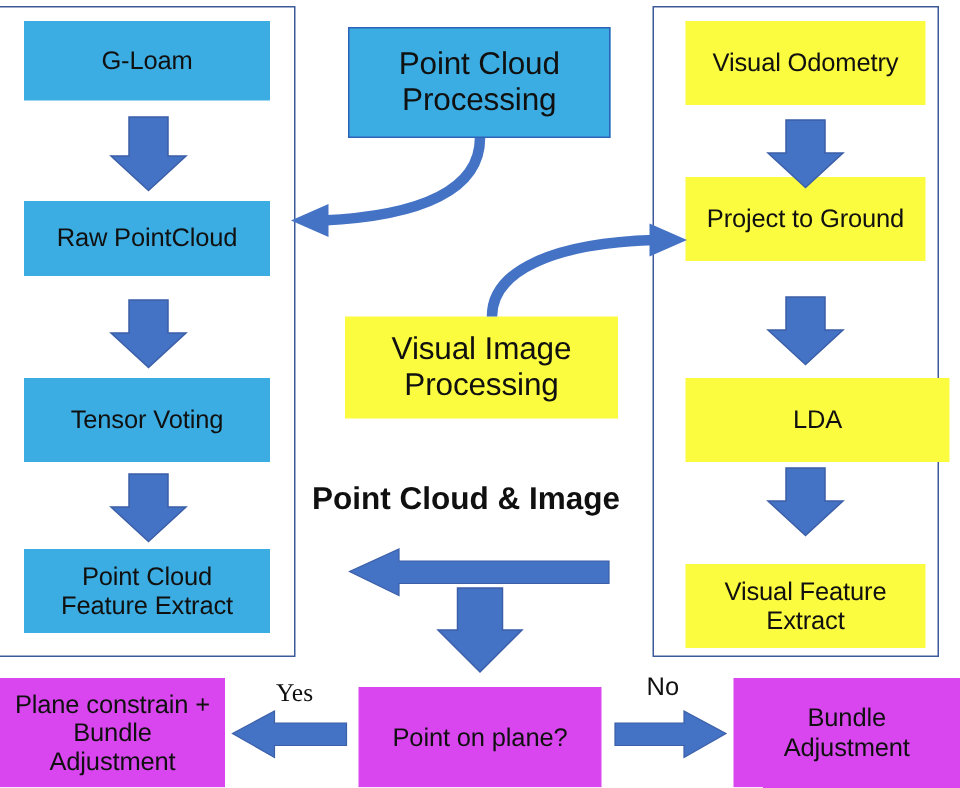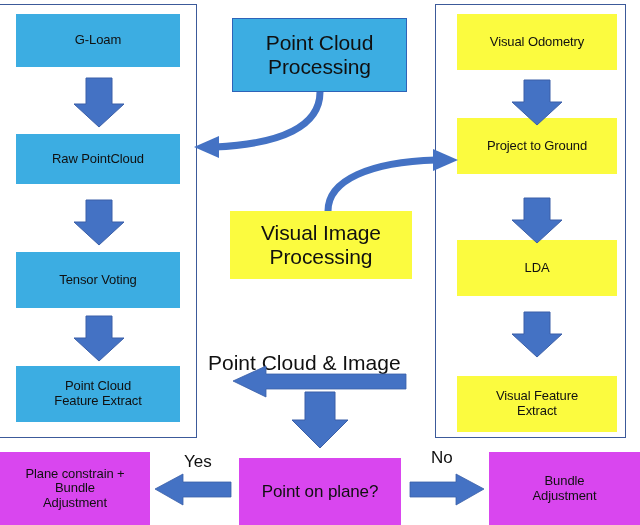--- a/index.html
+++ b/index.html
@@ -40,21 +40,21 @@
     color: #101010;
     line-height: 1.12;
     letter-spacing: -0.1px;
     white-space: pre-line;
   }
   .box-cyan   { background: #3CADE2; }
   .box-yellow { background: #FBFB3F; }
   .box-gray   { background: #d946ef; }
   .box-outlined { border: 1.5px solid #2E63B8; }
 
-  .fs-15 { font-size: 13px; }
+  .fs-15 { font-size: 17px; }
   .fs-17 { font-size: 17px; }
   .fs-21 { font-size: 21px; }
 
   
   .label {
     position: absolute;
     color: #101010;
     white-space: nowrap;
   }
 
@@ -89,41 +89,41 @@
 
   <div class="box box-cyan fs-15" style="left:16px; top:366px; width:164px; height:56px;">Point Cloud
 Feature Extract</div>
 
   <div class="box box-cyan box-outlined fs-21" style="left:232px; top:18px; width:175px; height:74px;">Point Cloud
 Processing</div>
 
   <div class="box box-yellow fs-21" style="left:230px; top:211px; width:182px; height:68px;">Visual Image
 Processing</div>
 
-  <div class="label fs-21" style="left:208px; top:351px;">Point Cloud &amp; Image</div>
+  <div class="label fs-21" style="left:208px; top:321px;font-weight:bold;">Point Cloud &amp; Image</div>
 
   <div class="box box-gray fs-17" style="left:239px; top:458px; width:162px; height:67px;">Point on plane?</div>
 
   <div class="box box-yellow fs-15" style="left:457px; top:14px; width:160px; height:56px;">Visual Odometry</div>
 
   <div class="box box-yellow fs-15" style="left:457px; top:118px; width:160px; height:56px;">Project to Ground</div>
 
-  <div class="box box-yellow fs-15" style="left:457px; top:240px; width:160px; height:56px;">LDA</div>
+  <div class="box box-yellow fs-15" style="left:457px; top:252px; width:176px; height:56px;">LDA</div>
 
   <div class="box box-yellow fs-15" style="left:457px; top:376px; width:160px; height:56px;">Visual Feature
 Extract</div>
 
   <div class="box box-gray fs-15" style="left:0px; top:452px; width:150px; height:73px;">Plane constrain +
 Bundle
 Adjustment</div>
 
   <div class="box box-gray fs-15" style="left:489px; top:452px; width:151px; height:73px;">Bundle
 Adjustment</div>
 
-  <div class="label fs-17" style="left:184px; top:452px;">Yes</div>
+  <div class="label fs-17" style="left:184px; top:452px;font-family:Liberation Serif, serif;">Yes</div>
 
   <div class="label fs-17" style="left:431px; top:448px;">No</div>
 
   <svg id="arrows" viewBox="0 0 640 525">
 
     <g>
       <polygon class="arrow-fill" points="86,78 112,78 112,104 124,104 99,127 74,104 86,104" stroke="#3B5FA8" stroke-width="1"></polygon>
     </g>
     <g>
       <polygon class="arrow-fill" points="86,200 112,200 112,222 124,222 99,245 74,222 86,222" stroke="#3B5FA8" stroke-width="1"></polygon>

